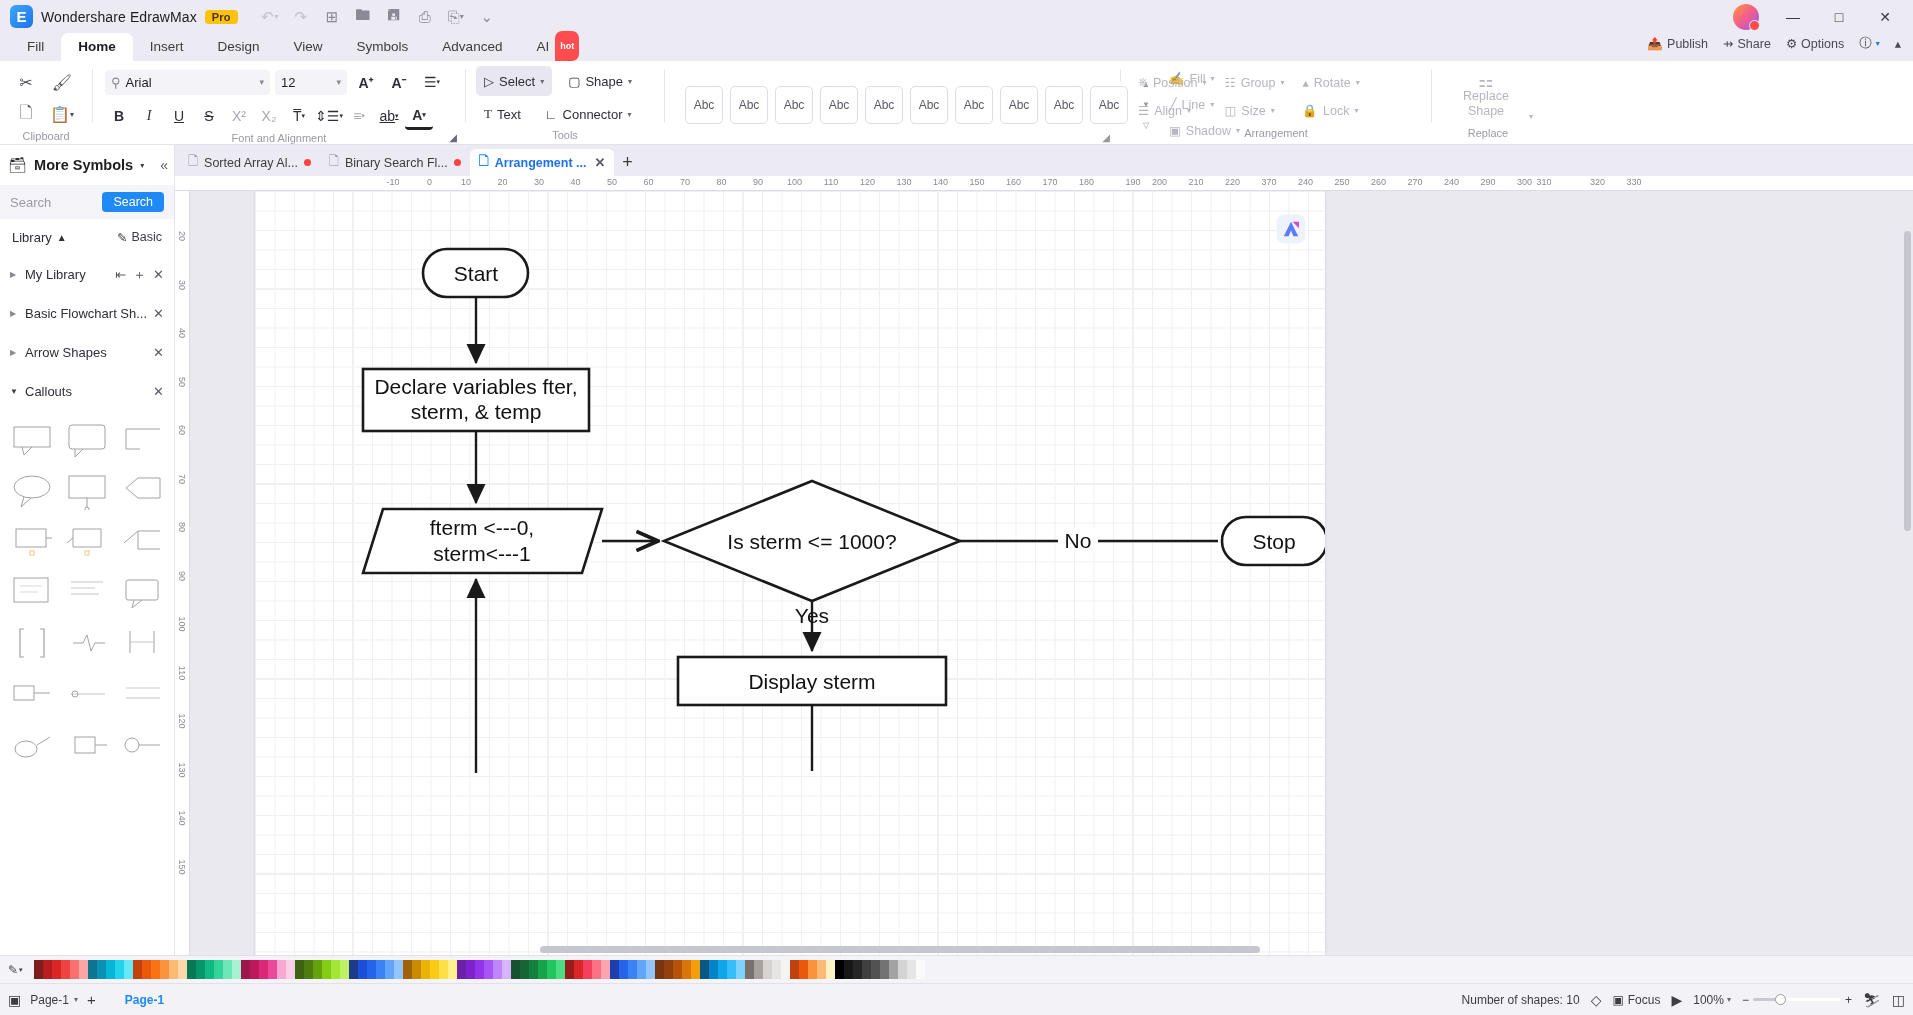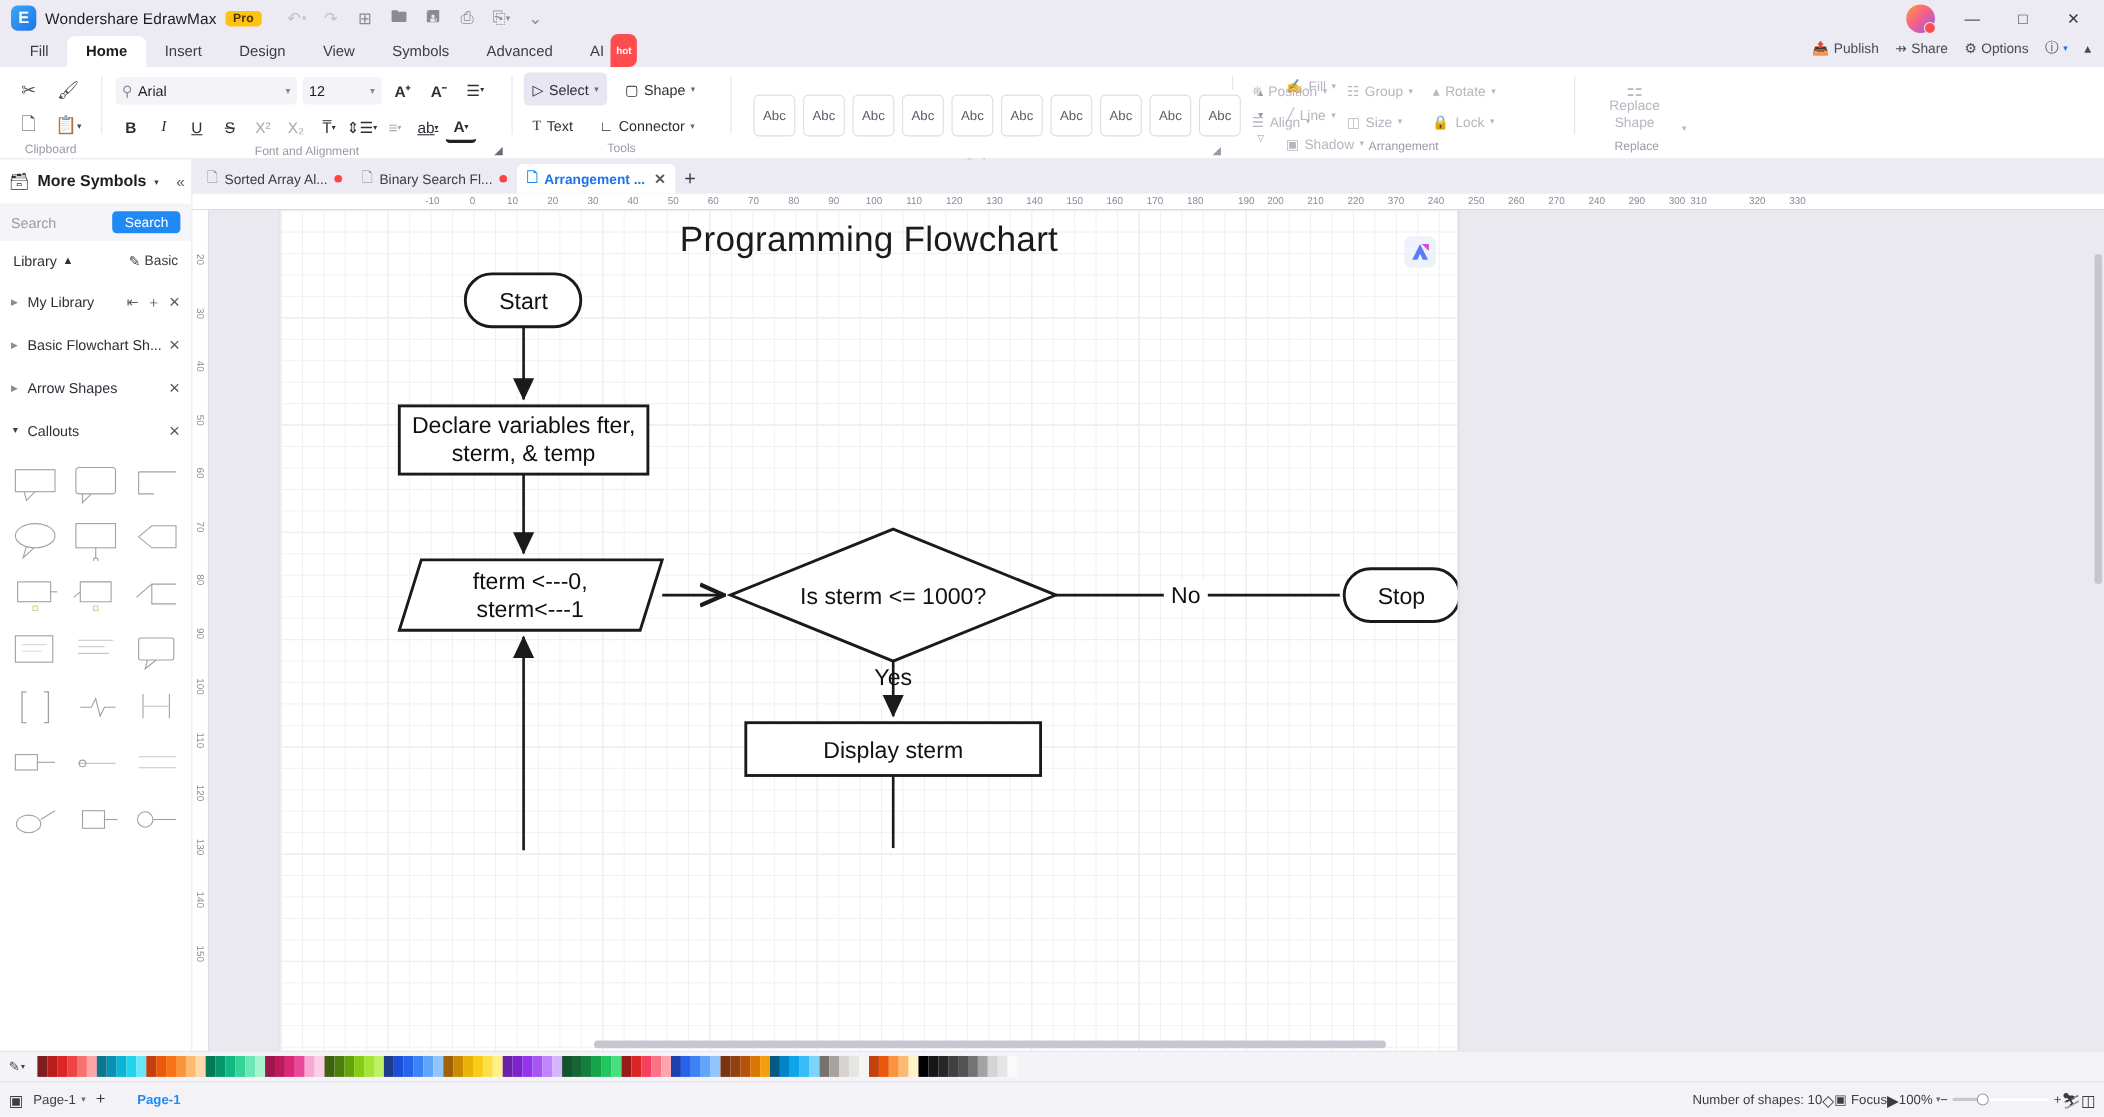--- a/index.html
+++ b/index.html
@@ -174,21 +174,21 @@
 
   
   .palette-bar{height:28px;background:#f4f3f8;display:flex;align-items:center;padding-left:8px;gap:0;flex:0 0 28px;border-top:1px solid #e2e0e8;}
   .pal-ico{width:22px;display:flex;align-items:center;gap:1px;color:#3c3c43;font-size:12px;margin-right:4px;}
   .swatches{display:flex;height:19px;}
   .sw{width:9px;height:19px;}
   .statusbar{height:32px;background:#f2f2f7;display:flex;align-items:center;padding:0 8px;flex:0 0 32px;border-top:1px solid #e2e0e8;font-size:12px;color:#3c3c43;}
   .sb-left{display:flex;align-items:center;gap:9px;}
   .pagechip{display:flex;align-items:center;gap:5px;}
   .pagetab{color:#1f8af5;font-weight:bold;margin-left:20px;}
-  .sb-right{margin-left:auto;display:flex;align-items:center;gap:0;}
+  .sb-right{margin-left:auto;display:flex;align-items:center;gap:11px;}
   .zoom-slider{display:flex;align-items:center;gap:4px;}
   .zs-track{width:88px;height:3px;background:#c9c9d2;border-radius:2px;position:relative;}
   .zs-knob{position:absolute;left:22px;top:-4px;width:11px;height:11px;border-radius:50%;background:#fff;border:1.5px solid #9a9aa5;}
   .zs-fill{position:absolute;left:27px;right:0;top:0;height:3px;background:#fff;border-radius:2px;}
   .vsb{position:absolute;right:2px;top:40px;width:7px;height:300px;background:#c6c6d0;border-radius:4px;}
   .hsb{position:absolute;left:350px;bottom:2px;height:7px;width:720px;background:#c6c6d0;border-radius:4px;}
 </style>
 </head>
 <body>
 
@@ -680,21 +680,20 @@
             <span style="top: 384.5px;">90</span>
             <span style="top: 433px;">100</span>
             <span style="top: 481.5px;">110</span>
             <span style="top: 530px;">120</span>
             <span style="top: 578.5px;">130</span>
             <span style="top: 627px;">140</span>
             <span style="top: 675.5px;">150</span>
           </div>
         <div class="canvas-scroll">
           <div class="page">
-            <div class="fc-title">Programming Flowchart</div>
 
             <svg class="fc" viewBox="0 0 1070 1000">
               <defs>
                 <marker id="arw" markerWidth="9" markerHeight="9" refX="8" refY="4.5" orient="auto">
                   <path d="M0,0.5 L8.5,4.5 L0,8.5 z" fill="#1a1a1a"></path>
                 </marker>
                 <marker id="arwo" markerWidth="10" markerHeight="10" refX="9" refY="5" orient="auto">
                   <path d="M0,1 L9,5 L0,9" fill="none" stroke="#1a1a1a" stroke-width="1.6"></path>
                 </marker>
               </defs>

